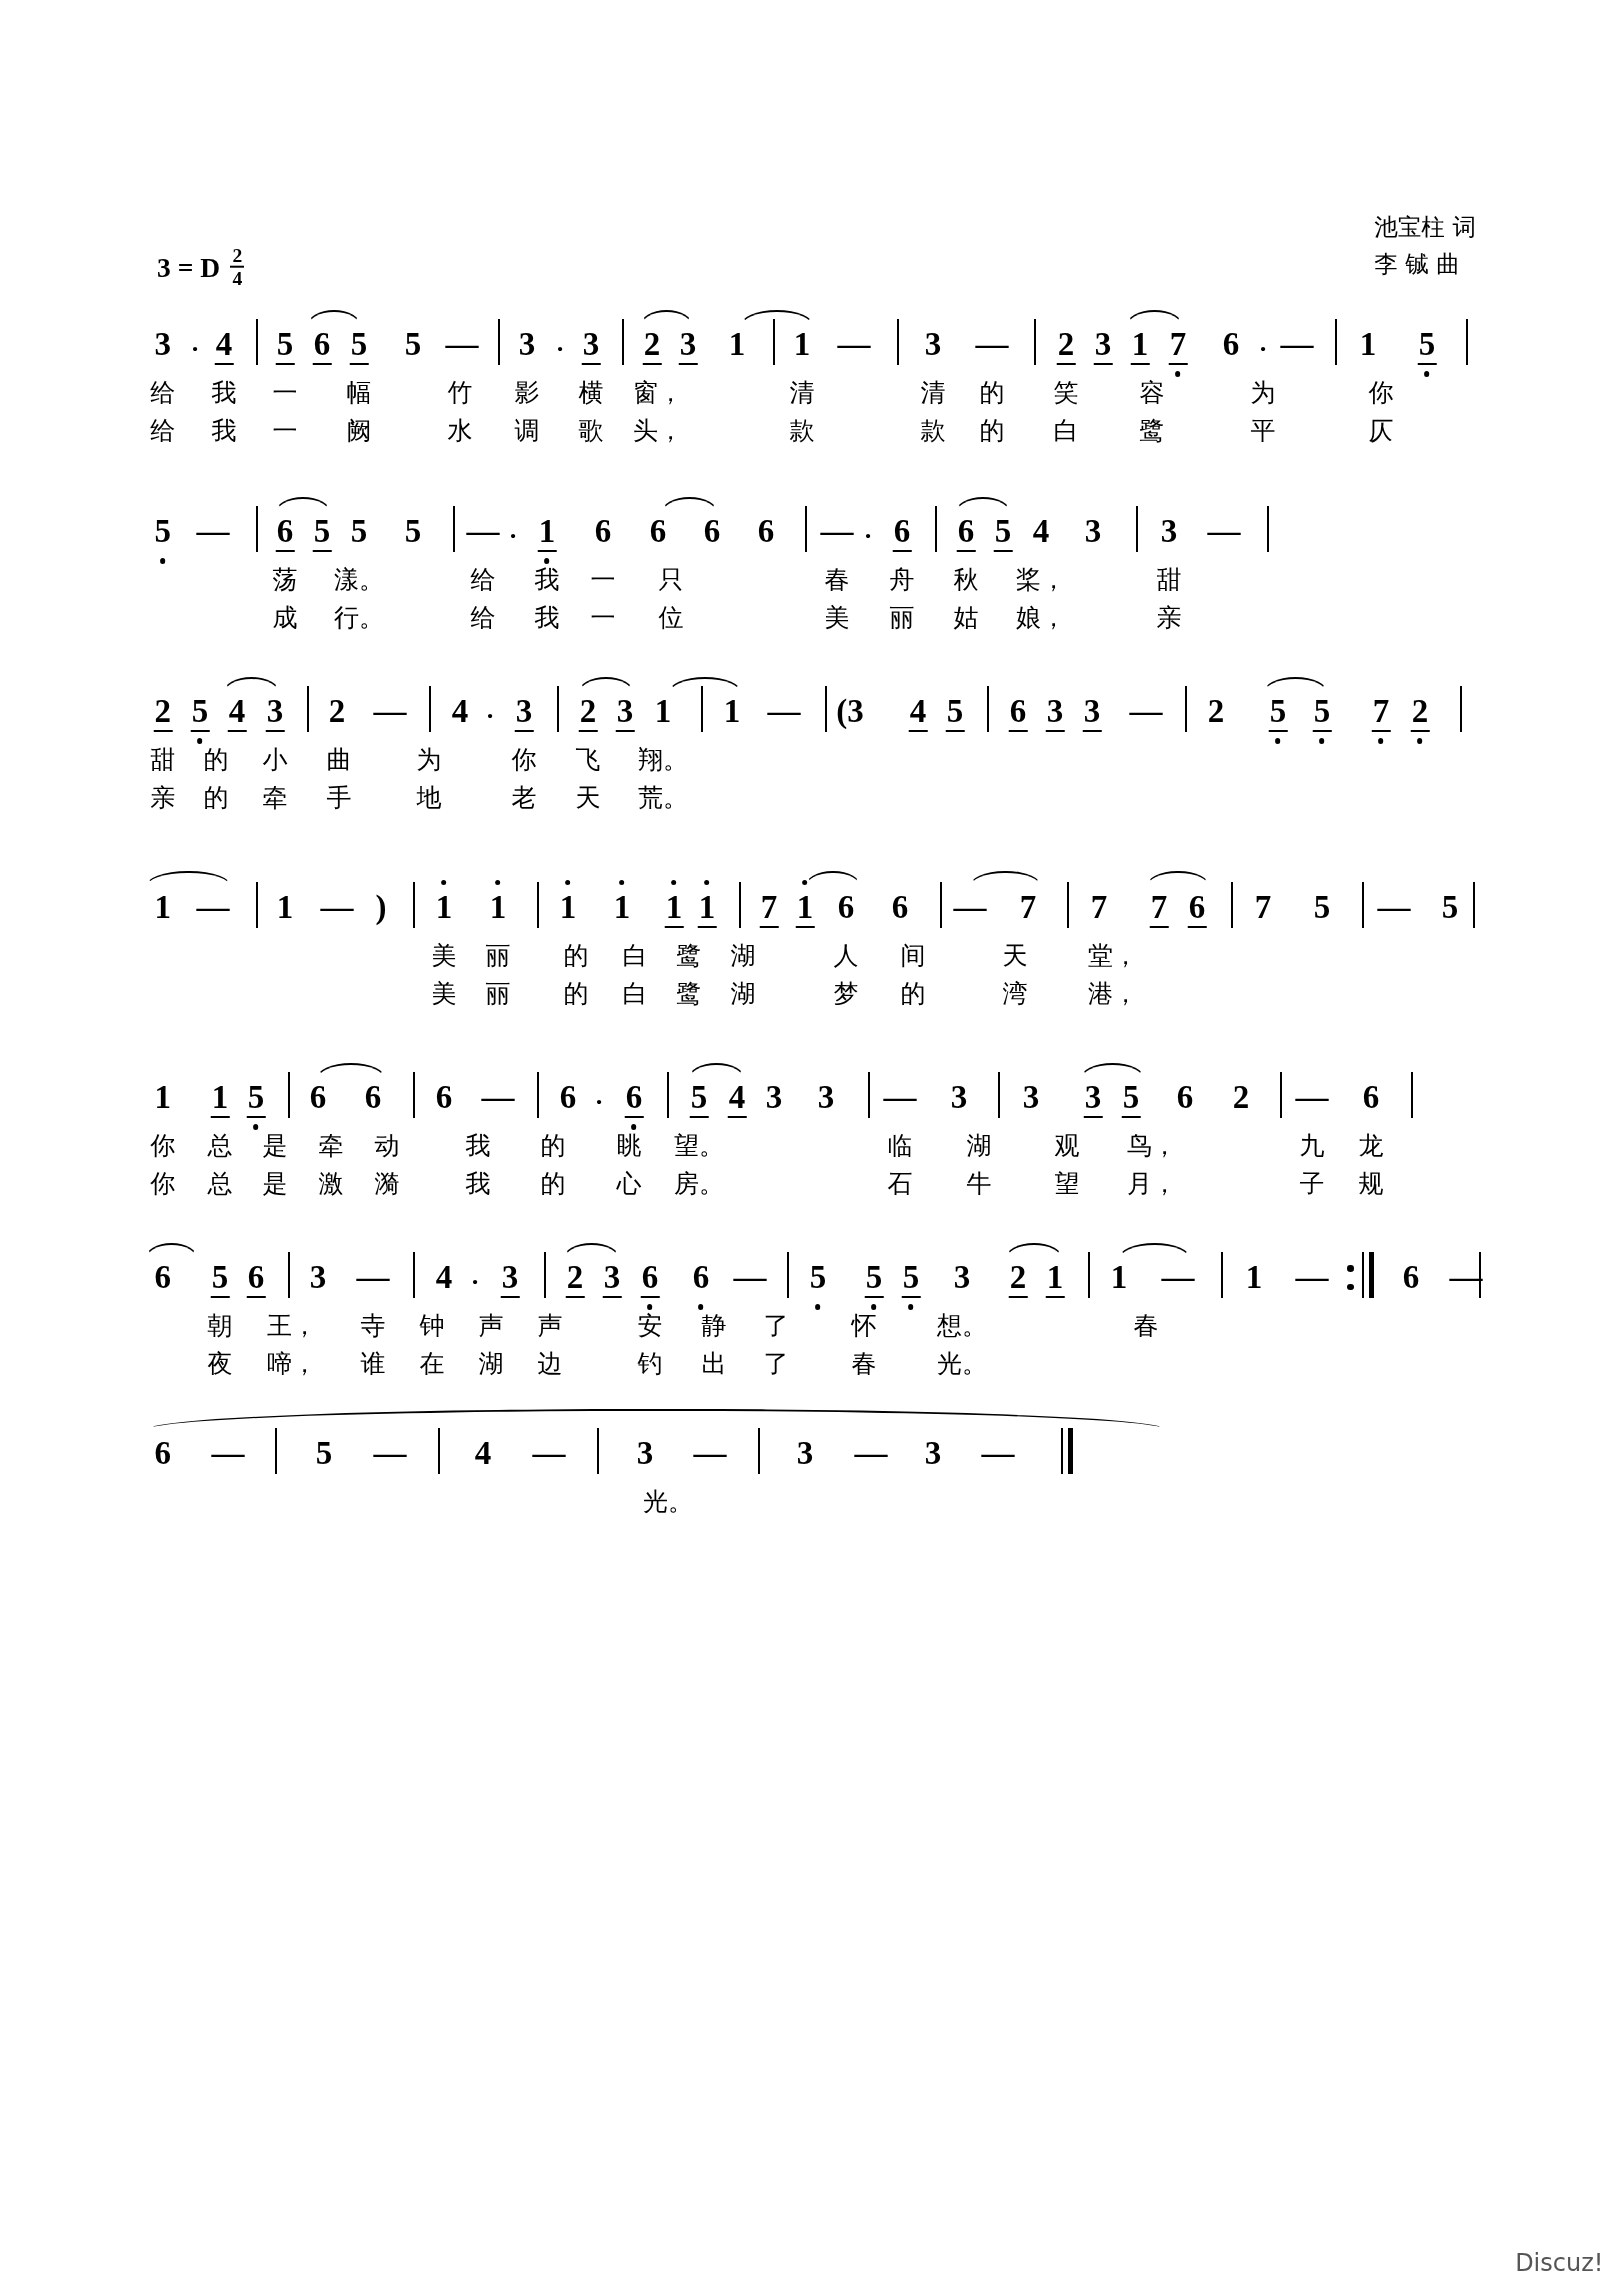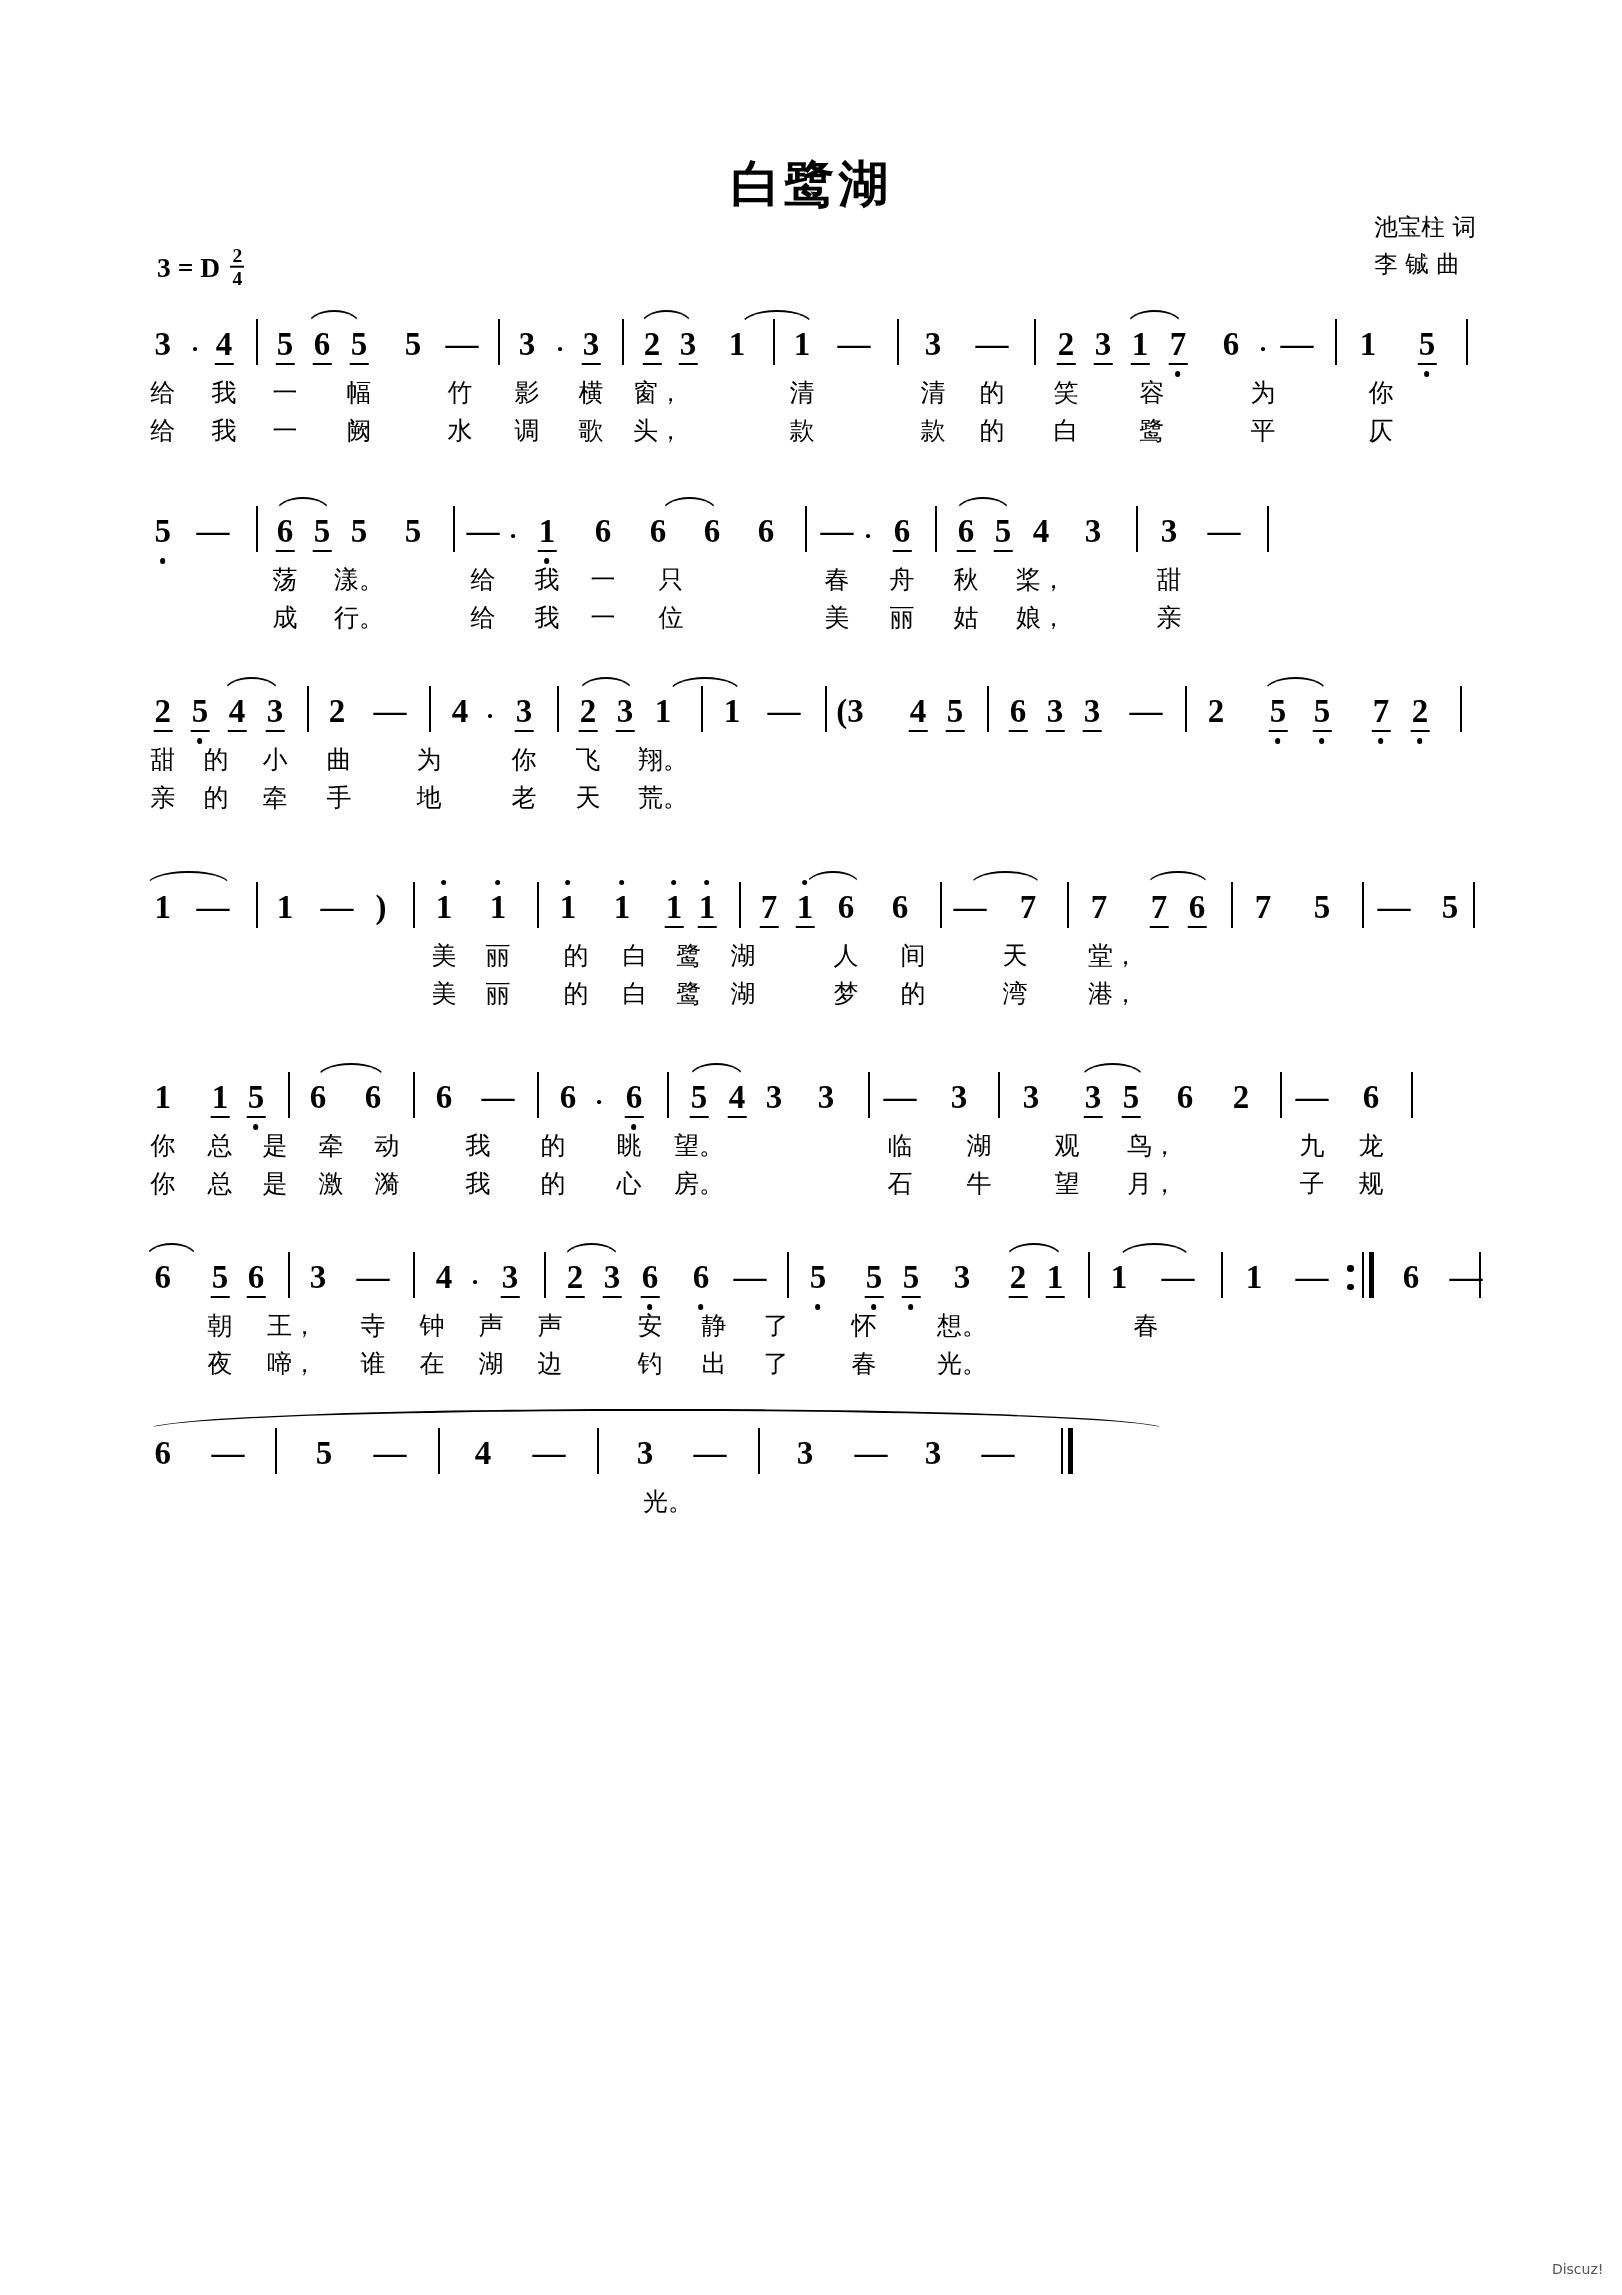--- a/index.html
+++ b/index.html
@@ -160,31 +160,30 @@
     position: absolute;
     top: 0;
     transform: translateX(-50%);
     white-space: pre;
     line-height: 38px;
   }
   .watermark {
     position: absolute;
     right: 19.6px;
     bottom: 18.3px;
-    font-size: 14px;
+    font-size: 24px;
     font-family: "DejaVu Sans", sans-serif;
     color: #555;
   }
 </style>
 </head>
 <body>
 
 <div id="page">
 
-  <div class="title">白鹭湖</div>
 
   <div class="credits">
     <div class="credit-line">池宝柱 词</div>
     <div class="credit-line">李 铖 曲</div>
   </div>
 
   <div class="keysig">
     <span>3 = D</span>
     <span class="meter">
       <span class="num">2</span>

